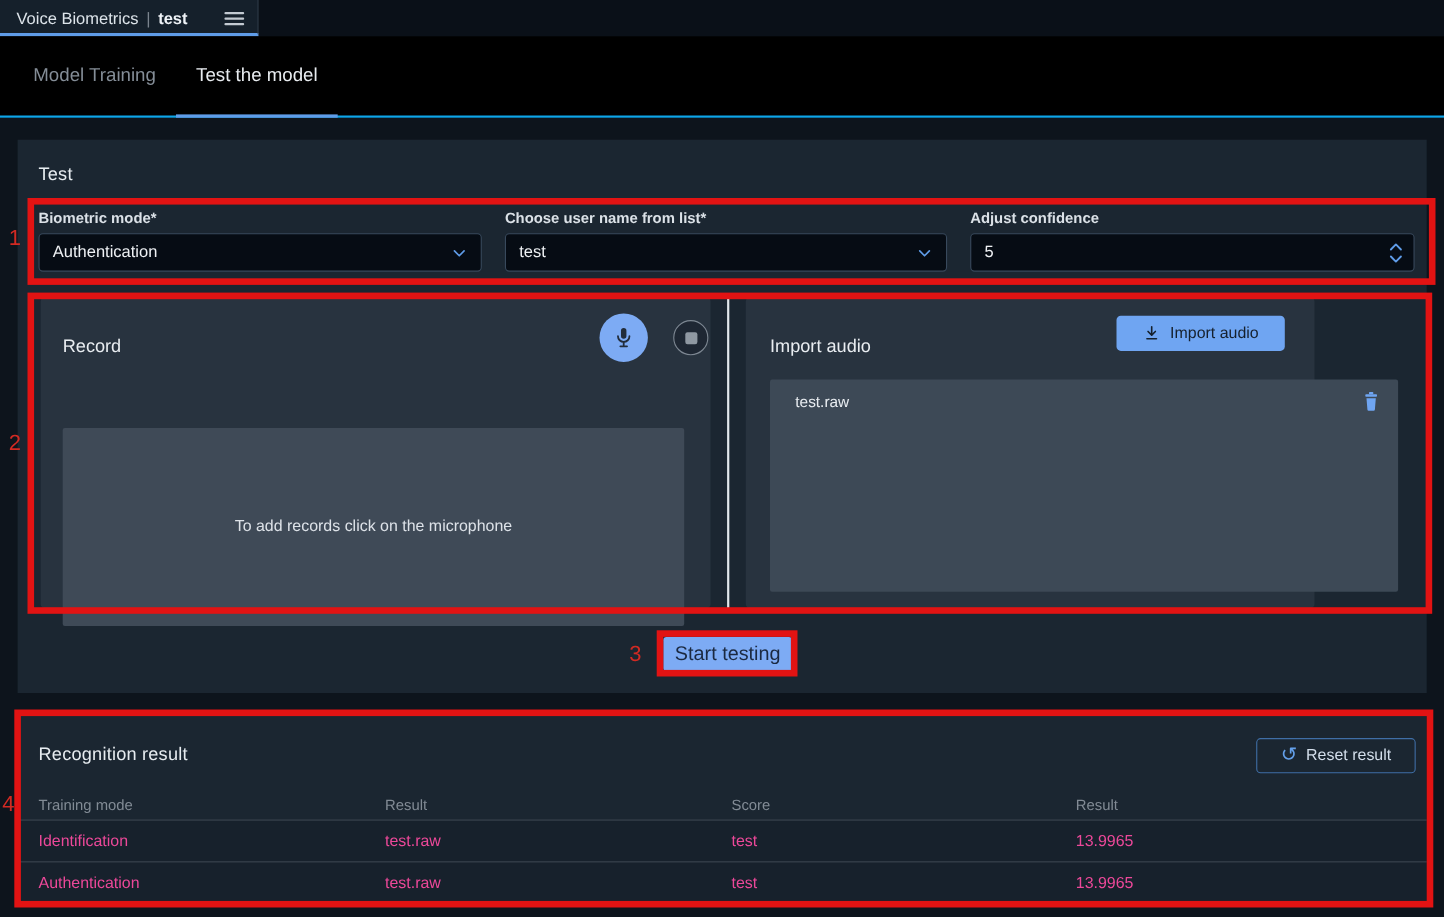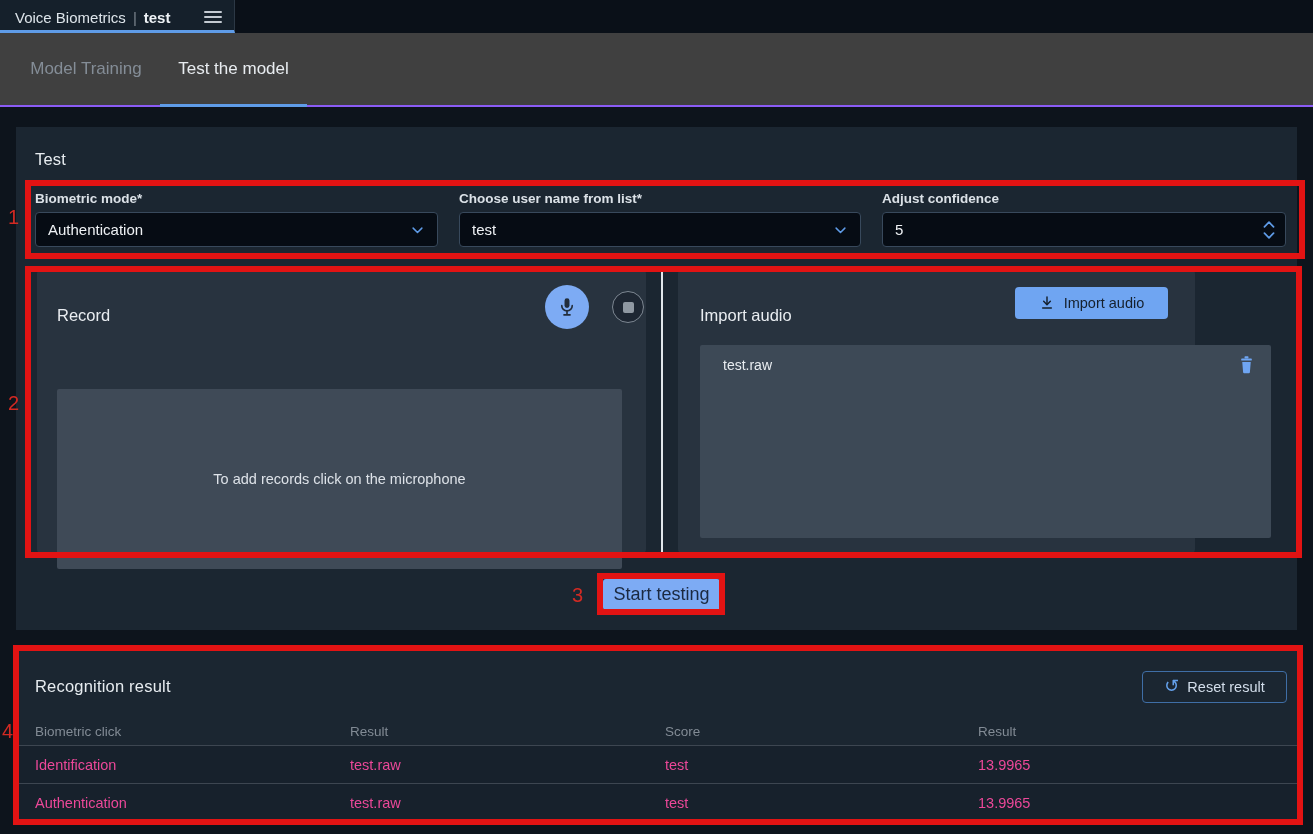--- a/index.html
+++ b/index.html
@@ -12,22 +12,22 @@
   .topbar-tab { position:absolute; left:0; top:0; width:235px; height:33px; background:#15202b;
                 border-right:1px solid #2c3845; border-bottom:3px solid #5f9ce8;
                 display:flex; align-items:center; gap:7px; padding:4px 12px 0 15px; }
   .topbar-title { font-size:15px; color:#dde4ea; }
   .topbar-sep { color:#7b848e; font-size:15px; }
   .topbar-session { font-size:15px; font-weight:bold; color:#eef2f6; }
   .hamburger { margin-left:auto; display:flex; flex-direction:column; gap:3px; width:18px; }
   .hamburger span { display:block; height:2px; background:#c3cad2; border-radius:1px; }
 
   
-  .tabnav { position:absolute; left:0; top:33px; width:100%; height:74px; background:#404040;
-            border-bottom:2px solid #8b5cf6; }
+  .tabnav { position:absolute; left:0; top:33px; width:100%; height:74px; background:#000000;
+            border-bottom:2px solid #0ea5e9; }
   .tab { position:absolute; top:0; height:72px; display:flex; align-items:center; justify-content:center;
          font-size:17px; cursor:pointer; }
   .tab-training { left:22px; width:128px; color:#848d97; }
   .tab-test { left:160px; width:147px; color:#e8ecf0; }
   .tab-indicator { position:absolute; left:160px; top:104px; width:147px; height:3px; background:#5f9ce8; z-index:2; }
 
   
   .panel { position:absolute; background:#1b2631; }
   .panel-test { left:16px; top:127px; width:1281px; height:503px; }
   .panel-result { left:16px; top:648px; width:1281px; height:174px; }
@@ -188,21 +188,21 @@
 
   <div class="panel panel-result">
     <div class="panel-heading" style="top:29px;">Recognition result</div>
     <button class="reset-btn">
       <span class="reset-icon">↺</span>
       <span>Reset result</span>
     </button>
 
     <div class="rtable">
       <div class="trow head">
-        <span>Biometric click</span>
+        <span>Training mode</span>
         <span>Result</span>
         <span>Score</span>
         <span>Result</span>
       </div>
       <div class="trow body">
         <span>Identification</span>
         <span>test.raw</span>
         <span>test</span>
         <span>13.9965</span>
       </div>

